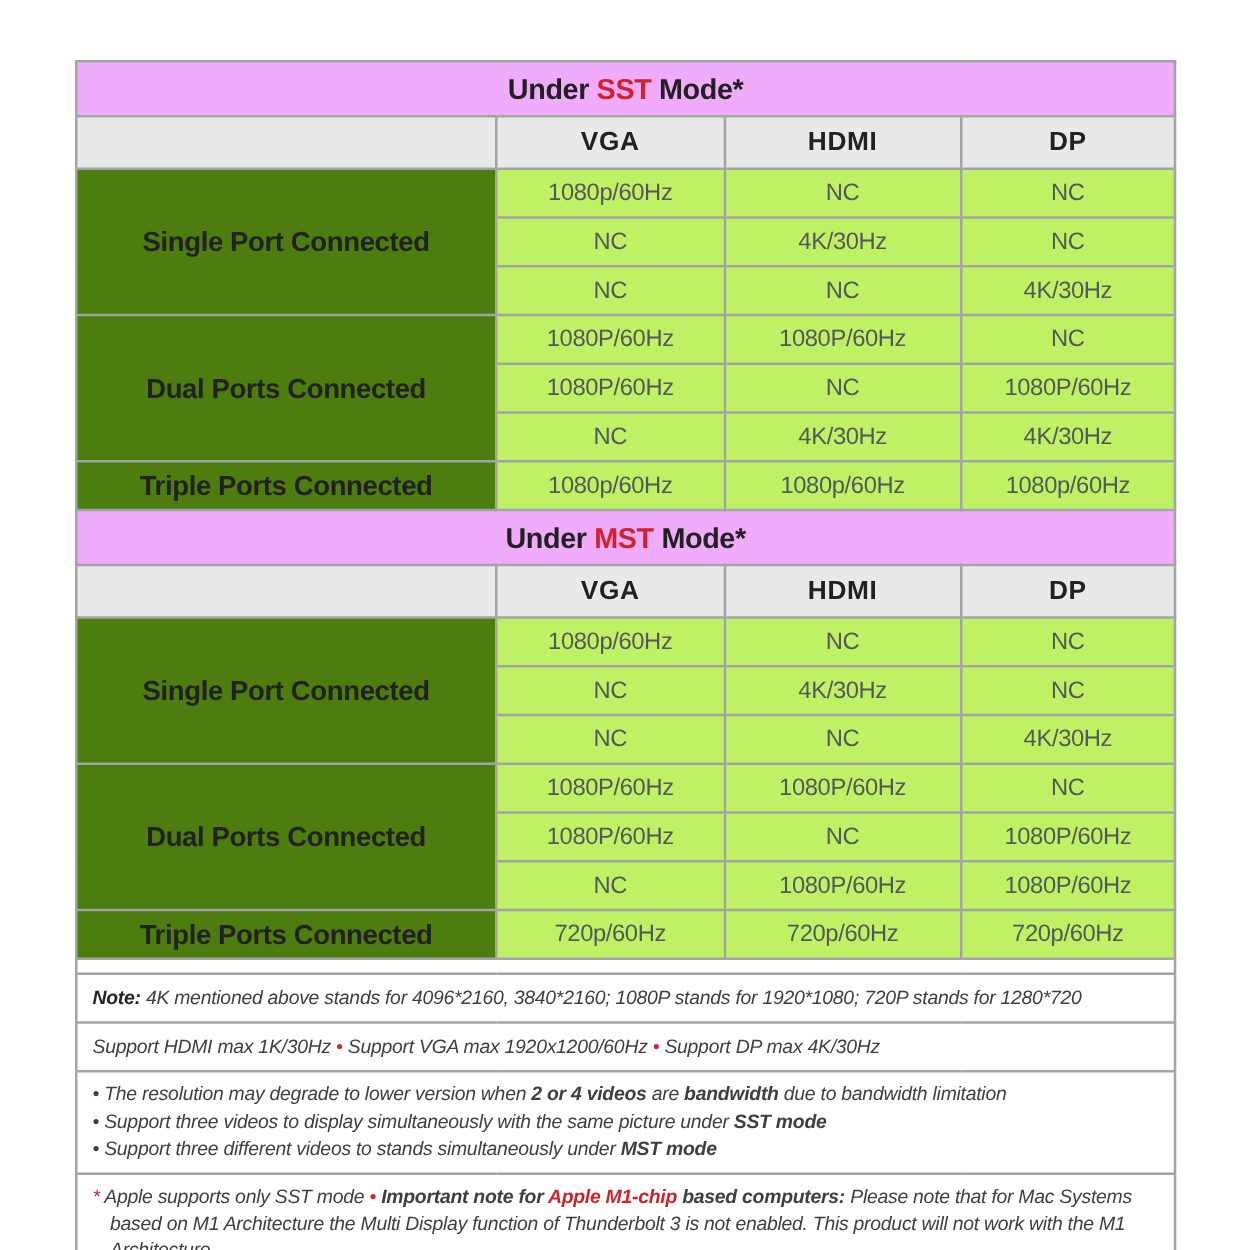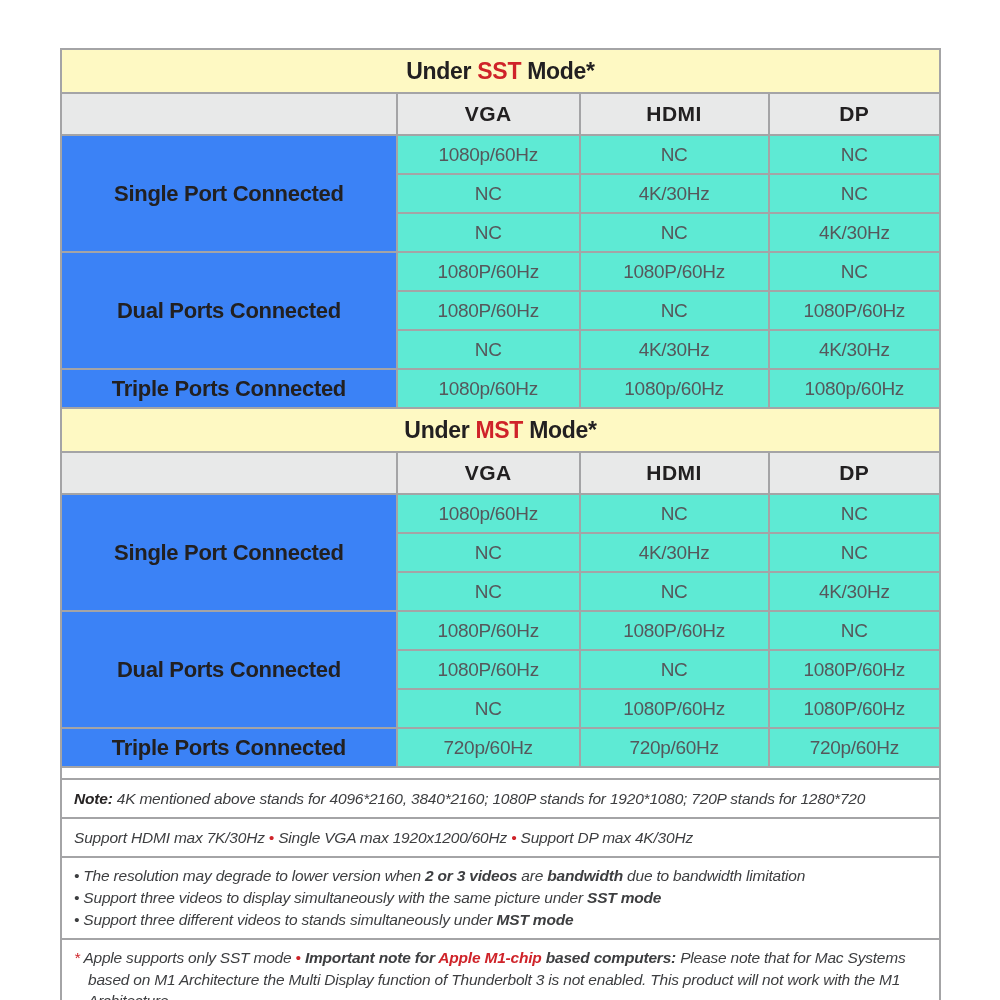--- a/index.html
+++ b/index.html
@@ -3,29 +3,29 @@
 <meta charset="utf-8">
 <style>
   html,body{margin:0;padding:0;background:#ffffff;}
   body{width:1000px;height:1000px;position:relative;font-family:"Liberation Sans",sans-serif;
        -webkit-font-smoothing:antialiased;}
   .sheet{position:absolute;left:60px;top:48px;width:881px;}
   table{border-collapse:collapse;width:100%;table-layout:fixed;}
   td{border:2px solid var(--border);padding:0;vertical-align:middle;}
   
   .title-cell{height:42px;text-align:center;font-weight:bold;font-size:23px;color:var(--ink);
-              letter-spacing:-0.3px;background:#fef9c3;}
+              letter-spacing:-0.3px;background:#f0abfc;}
   
   .head-cell{height:40px;text-align:center;font-weight:bold;font-size:21px;color:var(--ink);
              background:var(--headbg);letter-spacing:0.5px;}
   
   .label-cell{text-align:center;font-weight:bold;font-size:22px;color:var(--ink);
-              letter-spacing:-0.3px;background:#3b82f6;}
+              letter-spacing:-0.3px;background:#4d7c0f;}
   .value-cell{height:37px;text-align:center;font-size:19px;font-weight:400;color:var(--val);
-              letter-spacing:-0.3px;background:#5eead4;}
+              letter-spacing:-0.3px;background:#bef264;}
   
   .gap-cell{height:10px;background:#fff;}
   .note-cell{padding:8px 12px;font-style:italic;font-size:15.5px;color:var(--note);
              letter-spacing:-0.2px;line-height:21px;background:#fff;border-radius:13px;}
   .bullets-cell{padding:7px 12px;}
   .bullet-line{font-style:italic;font-size:15.5px;color:var(--note);letter-spacing:-0.2px;
                line-height:22px;}
   .apple-cell{padding:7px 12px 9px 26px;font-style:italic;font-size:15.5px;color:var(--note);
               letter-spacing:-0.2px;line-height:21.5px;text-indent:-14px;}
   .b{font-weight:bold;}
@@ -138,25 +138,25 @@
           <td class="value-cell">720p/60Hz</td>
           <td class="value-cell">720p/60Hz</td>
         </tr>
         <tr>
           <td class="gap-cell" colspan="4"></td>
         </tr>
         <tr>
           <td class="note-cell" colspan="4"><span class="b note-label">Note: </span><span>4K mentioned above stands for 4096*2160, 3840*2160; 1080P stands for 1920*1080; 720P stands for 1280*720</span></td>
         </tr>
         <tr>
-          <td class="note-cell" colspan="4"><span>Support HDMI max 7K/30Hz </span><span class="red ">•</span><span> Single VGA max 1920x1200/60Hz </span><span class="red ">•</span><span> Support DP max 4K/30Hz</span></td>
+          <td class="note-cell" colspan="4"><span>Support HDMI max 1K/30Hz </span><span class="red ">•</span><span> Support VGA max 1920x1200/60Hz </span><span class="red ">•</span><span> Support DP max 4K/30Hz</span></td>
         </tr>
         <tr>
           <td class="bullets-cell" colspan="4">
-            <div class="bullet-line"><span>• The resolution may degrade to lower version when </span><span class="b ">2 or 3 videos</span><span> are </span><span class="b ">bandwidth</span><span> due to bandwidth limitation</span></div>
+            <div class="bullet-line"><span>• The resolution may degrade to lower version when </span><span class="b ">2 or 4 videos</span><span> are </span><span class="b ">bandwidth</span><span> due to bandwidth limitation</span></div>
             <div class="bullet-line"><span>• Support three videos to display simultaneously with the same picture under </span><span class="b ">SST mode</span></div>
             <div class="bullet-line"><span>• Support three different videos to stands simultaneously under </span><span class="b ">MST mode</span></div>
           </td>
         </tr>
         <tr>
           <td class="apple-cell" colspan="4"><span class="red ">* </span><span>Apple supports only SST mode </span><span class="red ">•</span><span> </span><span class="b ">Important note for </span><span class="b red ">Apple M1-chip</span><span class="b "> based computers: </span><span>Please note that for Mac Systems based on M1 Architecture the Multi Display function of Thunderbolt 3 is not enabled. This product will not work with the M1 Architecture.</span></td>
         </tr>
       </tbody>
   </table>
 </div>

